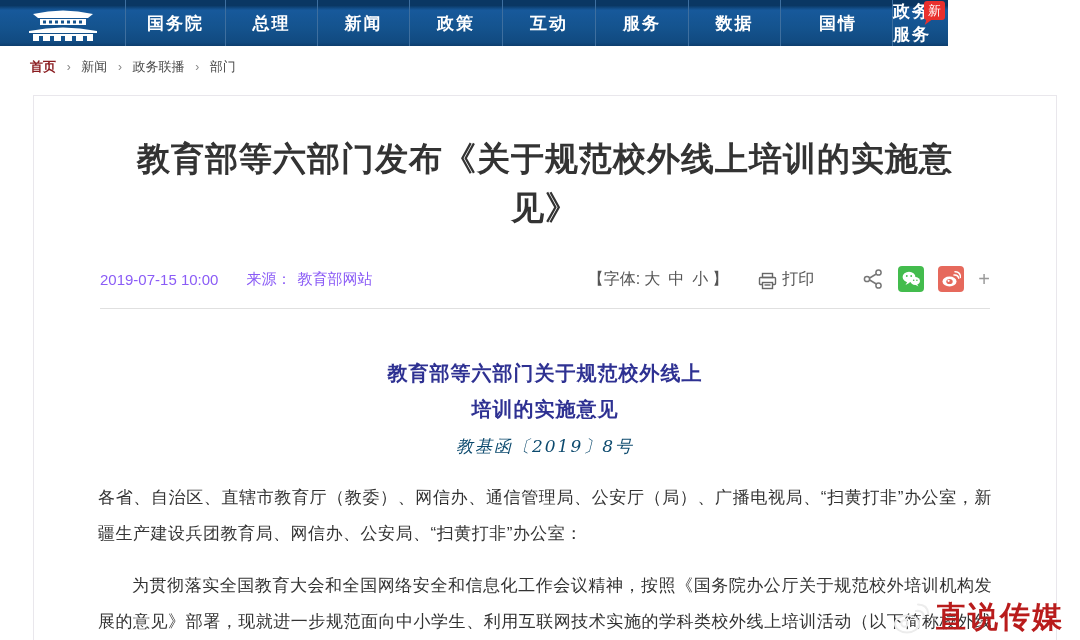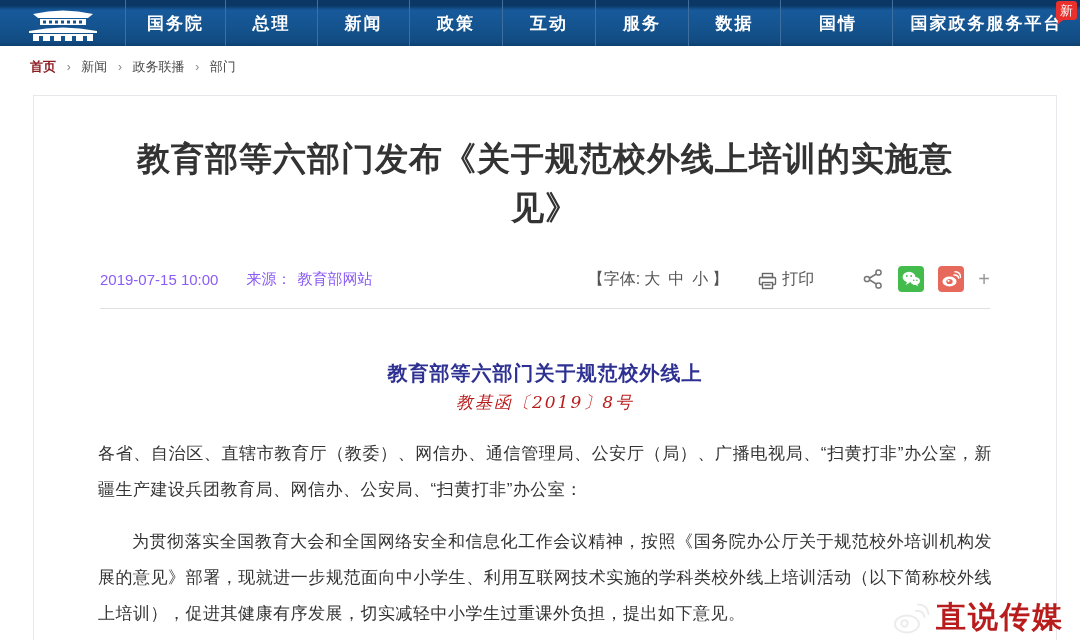--- a/index.html
+++ b/index.html
@@ -1,20 +1,20 @@
 <!DOCTYPE html>
 <html><head>
 <meta charset="utf-8">
 <style>
   * { margin: 0; padding: 0; box-sizing: border-box; }
   html, body { width: 1080px; height: 640px; overflow: hidden; background: #fff;
     font-family: "Liberation Sans", sans-serif; }
 
   
-  .topnav { position: absolute; top: 0; left: 0; width: 1080px; height: 46px;
+  .topnav { position: absolute; top: 0; left: 0; width: 948px; height: 46px;
     display: flex; align-items: stretch;
     background: linear-gradient(180deg, #0a3763 0%, #0a3763 12%, #17599b 22%, #14538e 60%, #114a80 92%, #0d3e6e 100%); }
   .logo-cell { width: 125px; display: flex; align-items: center; justify-content: center; cursor: pointer; }
   .nav-item { display: flex; align-items: center; justify-content: center;
     color: #fff; font-size: 17px; font-weight: bold; letter-spacing: 2px;
     border-left: 1px solid #3e6f9f; cursor: pointer; text-decoration: none; }
   .w100 { width: 100px; } .w92 { width: 92px; text-align: center; } .w93 { width: 93px; } .w95 { width: 95px; padding-left: 20px; }
   .nav-item-wide { flex: 1; margin-left: 17px; }
   .new-badge { position: absolute; top: 1px; right: 3px; background: #e9302d; color: #fff;
     font-size: 13px; line-height: 17px; padding: 1px 4px; border-radius: 3px; z-index: 5; }
@@ -50,21 +50,21 @@
   .sq-icon { width: 26px; height: 26px; border-radius: 4px; display: flex;
     align-items: center; justify-content: center; }
   .wechat { background: #43bc4d; }
   .weibo { background: #e6695c; }
   .plus { color: #999; font-size: 20px; line-height: 20px; }
 
   .meta-sep { margin: 16px 66px 0; border: none; border-top: 1px solid #e0e0e0; height: 0; }
 
   .doc-title { margin-top: 46px; text-align: center; color: #2e3192; font-weight: bold;
     font-size: 20px; line-height: 36px; letter-spacing: 1px; }
-  .doc-number { margin-top: 0; text-align: center; color: #b91c1c; font-size: 17px;
+  .doc-number { margin-top: 8px; text-align: center; color: #0c4a6e; font-size: 17px;
     font-family: "DejaVu Serif", serif; font-style: italic; letter-spacing: 2px; }
 
   .body-text { margin: 22px 64px 0; font-size: 17px; line-height: 36px; color: #333;
     text-align: justify; letter-spacing: 0.5px; }
   .body-text.indent { text-indent: 2em; margin-top: 16px; }
 
   
   .watermark { position: absolute; right: 16px; bottom: 2px; display: flex;
     align-items: center; color: #b91c1c; font-size: 30px; font-weight: bold;
     letter-spacing: 2px; pointer-events: none; }
@@ -178,20 +178,21 @@
         </div>
         <span class="plus">+</span>
       </div>
     </div>
   </div>
 
   <hr class="meta-sep">
 
   <div class="doc-title">
     <div>教育部等六部门关于规范校外线上</div>
+    <div>培训的实施意见</div>
   </div>
   <div class="doc-number">教基函〔2019〕8号</div>
 
   <p class="body-text">各省、自治区、直辖市教育厅（教委）、网信办、通信管理局、公安厅（局）、广播电视局、“扫黄打非”办公室，新疆生产建设兵团教育局、网信办、公安局、“扫黄打非”办公室：</p>
   <p class="body-text indent">为贯彻落实全国教育大会和全国网络安全和信息化工作会议精神，按照《国务院办公厅关于规范校外培训机构发展的意见》部署，现就进一步规范面向中小学生、利用互联网技术实施的学科类校外线上培训活动（以下简称校外线上培训），促进其健康有序发展，切实减轻中小学生过重课外负担，提出如下意见。</p>
 </div>
 
 <div class="watermark">
   <svg width="38" height="34" viewBox="0 0 38 34" fill="none" stroke="#ececec" stroke-width="2">
     <ellipse cx="15" cy="23" rx="12" ry="8.5"></ellipse>

